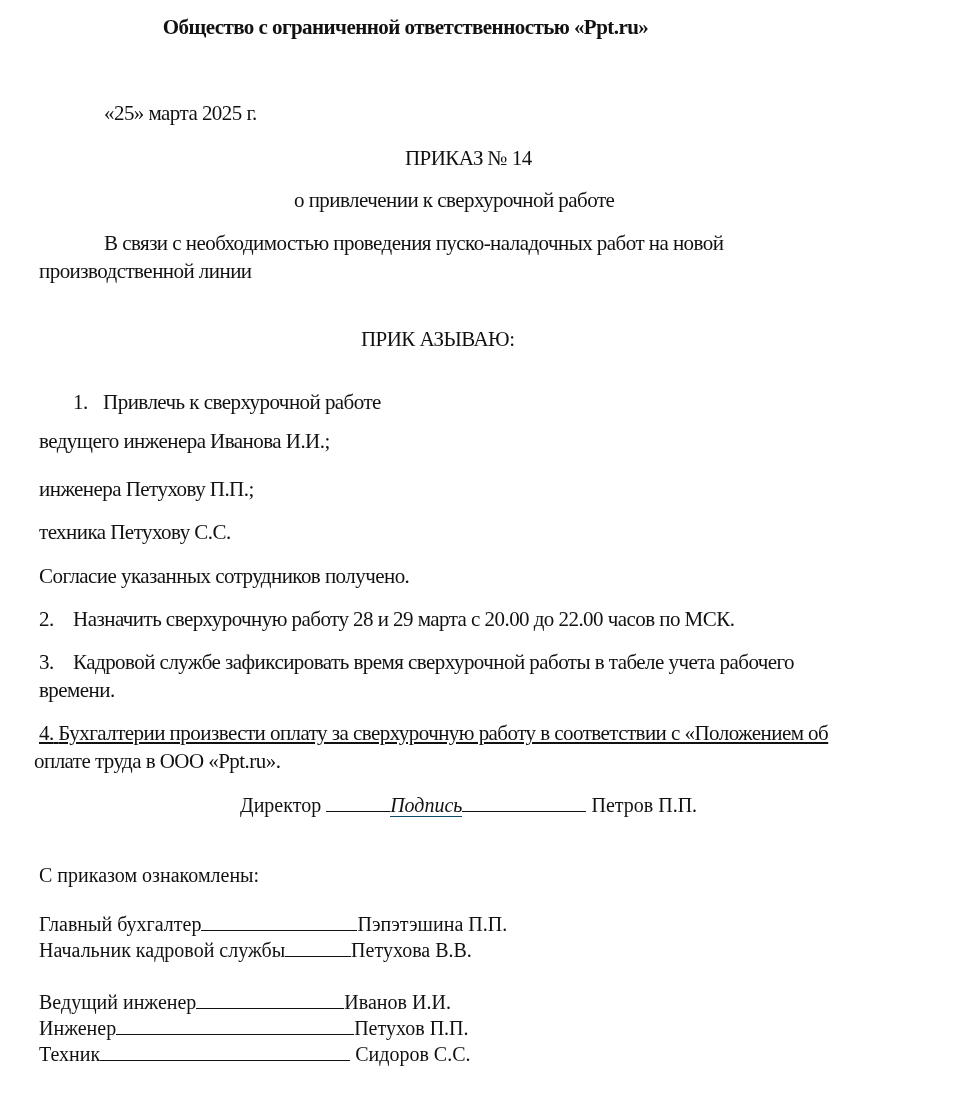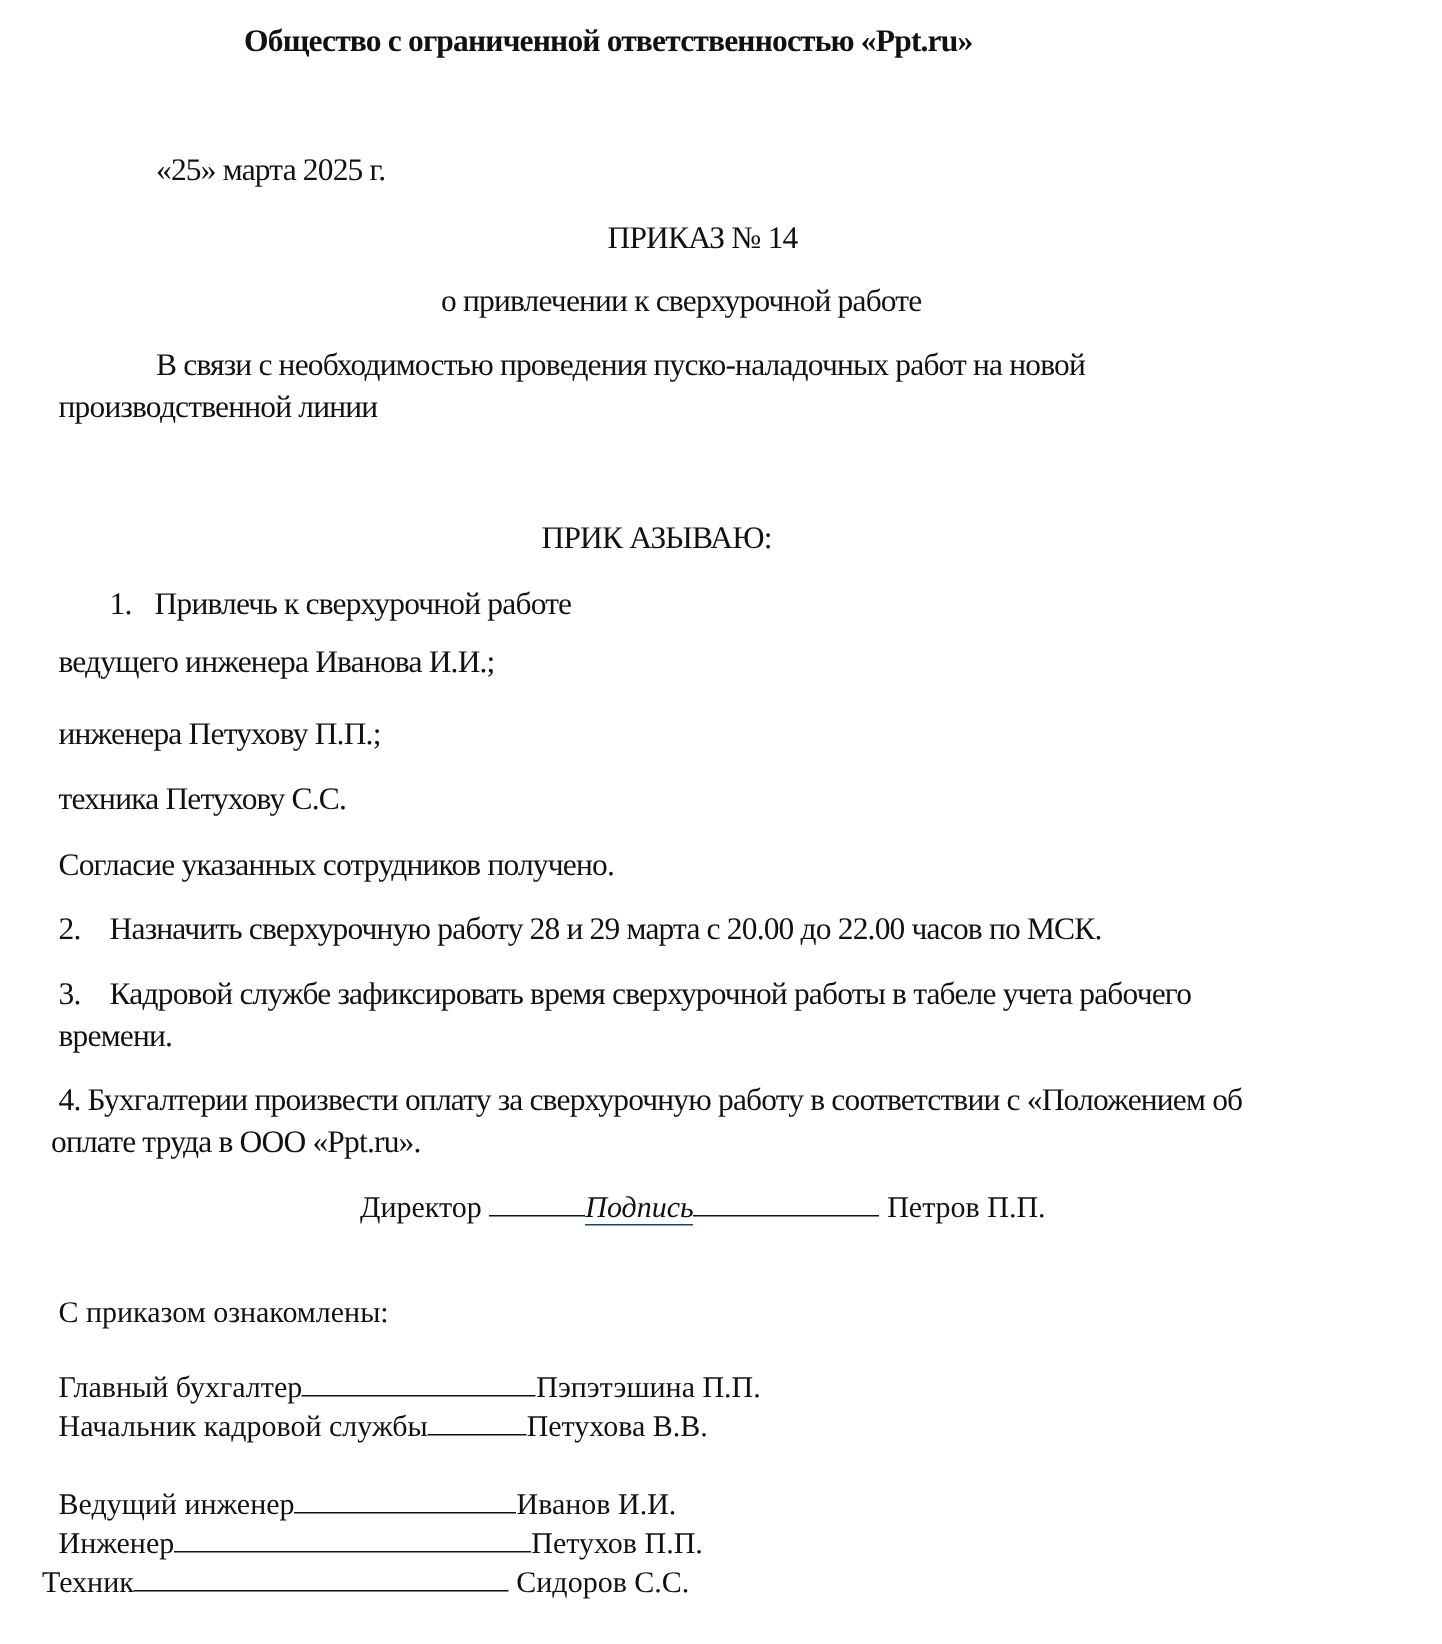--- a/index.html
+++ b/index.html
@@ -25,21 +25,21 @@
 
   <div class="line narrow" style="top:100px; left:104px;">«25» марта 2025 г.</div>
 
   <div class="line narrow" style="top:145px; left:374px;margin-left:31px;">ПРИКАЗ № 14</div>
 
   <div class="line narrow" style="top:187px; left:294px;">о привлечении к сверхурочной работе</div>
 
   <div class="line narrow" style="top:230px; left:104px;">В связи с необходимостью проведения пуско-наладочных работ на новой</div>
   <div class="line narrow" style="top:258px; left:39px;">производственной линии</div>
 
-  <div class="line narrow" style="top:345px; left:361px;text-align:right;">ПРИК АЗЫВАЮ:</div>
+  <div class="line narrow" style="top:326px; left:361px;text-align:right;">ПРИК АЗЫВАЮ:</div>
 
   <div class="line narrow" style="top:389px; left:73px;">
     <span>1.</span>
     <span style="display:inline-block; width:6px;"></span>
     <span>Привлечь к сверхурочной работе</span>
   </div>
 
   <div class="line narrow" style="top:428px; left:39px;">ведущего инженера Иванова И.И.;</div>
   <div class="line narrow" style="top:476px; left:39px;">инженера Петухову П.П.;</div>
   <div class="line narrow" style="top:519px; left:39px;">техника Петухову С.С.</div>
@@ -51,21 +51,21 @@
     <span>Назначить сверхурочную работу 28 и 29 марта с 20.00 до 22.00 часов по МСК.</span>
   </div>
 
   <div class="line narrow" style="top:649px; left:39px;">
     <span>3.</span>
     <span style="display:inline-block; width:10px;"></span>
     <span>Кадровой службе зафиксировать время сверхурочной работы в табеле учета рабочего</span>
   </div>
   <div class="line narrow" style="top:677px; left:39px;">времени.</div>
 
-  <div class="line narrow" style="top:720px; left:39px;">
+  <div class="line narrow" style="top:720px; left:39px;text-decoration:underline;">
     <span>4.</span>
     <span>Бухгалтерии произвести оплату за сверхурочную работу в соответствии с «Положением об</span>
   </div>
   <div class="line narrow" style="top:748px; left:34px;">оплате труда в ООО «Ppt.ru».</div>
 
   <div class="line wide" style="top:792px; left:240px;">
     <span>Директор</span>
     <span class="u" style="width:64px;"></span><span class="italic" style="border-bottom:1px solid #0c4a6e;">Подпись</span><span class="u" style="width:124px;"></span>
     <span>Петров П.П.</span>
   </div>
@@ -78,18 +78,18 @@
   <div class="line wide" style="top:938px; left:39px; line-height:24px;">
     <span>Начальник кадровой службы</span><span class="u" style="width:66px;"></span><span>Петухова В.В.</span>
   </div>
 
   <div class="line wide" style="top:990px; left:39px; line-height:24px;">
     <span>Ведущий инженер</span><span class="u" style="width:148px;"></span><span>Иванов И.И.</span>
   </div>
   <div class="line wide" style="top:1016px; left:39px; line-height:24px;">
     <span>Инженер</span><span class="u" style="width:238px;"></span><span>Петухов П.П.</span>
   </div>
-  <div class="line wide" style="top:1042px; left:28px; line-height:24px;">
+  <div class="line wide" style="top:1042px; left:39px; line-height:24px;">
     <span>Техник</span><span class="u" style="width:250px;"></span>
     <span>Сидоров С.С.</span>
   </div>
 
 </div>
 
 </body></html>

